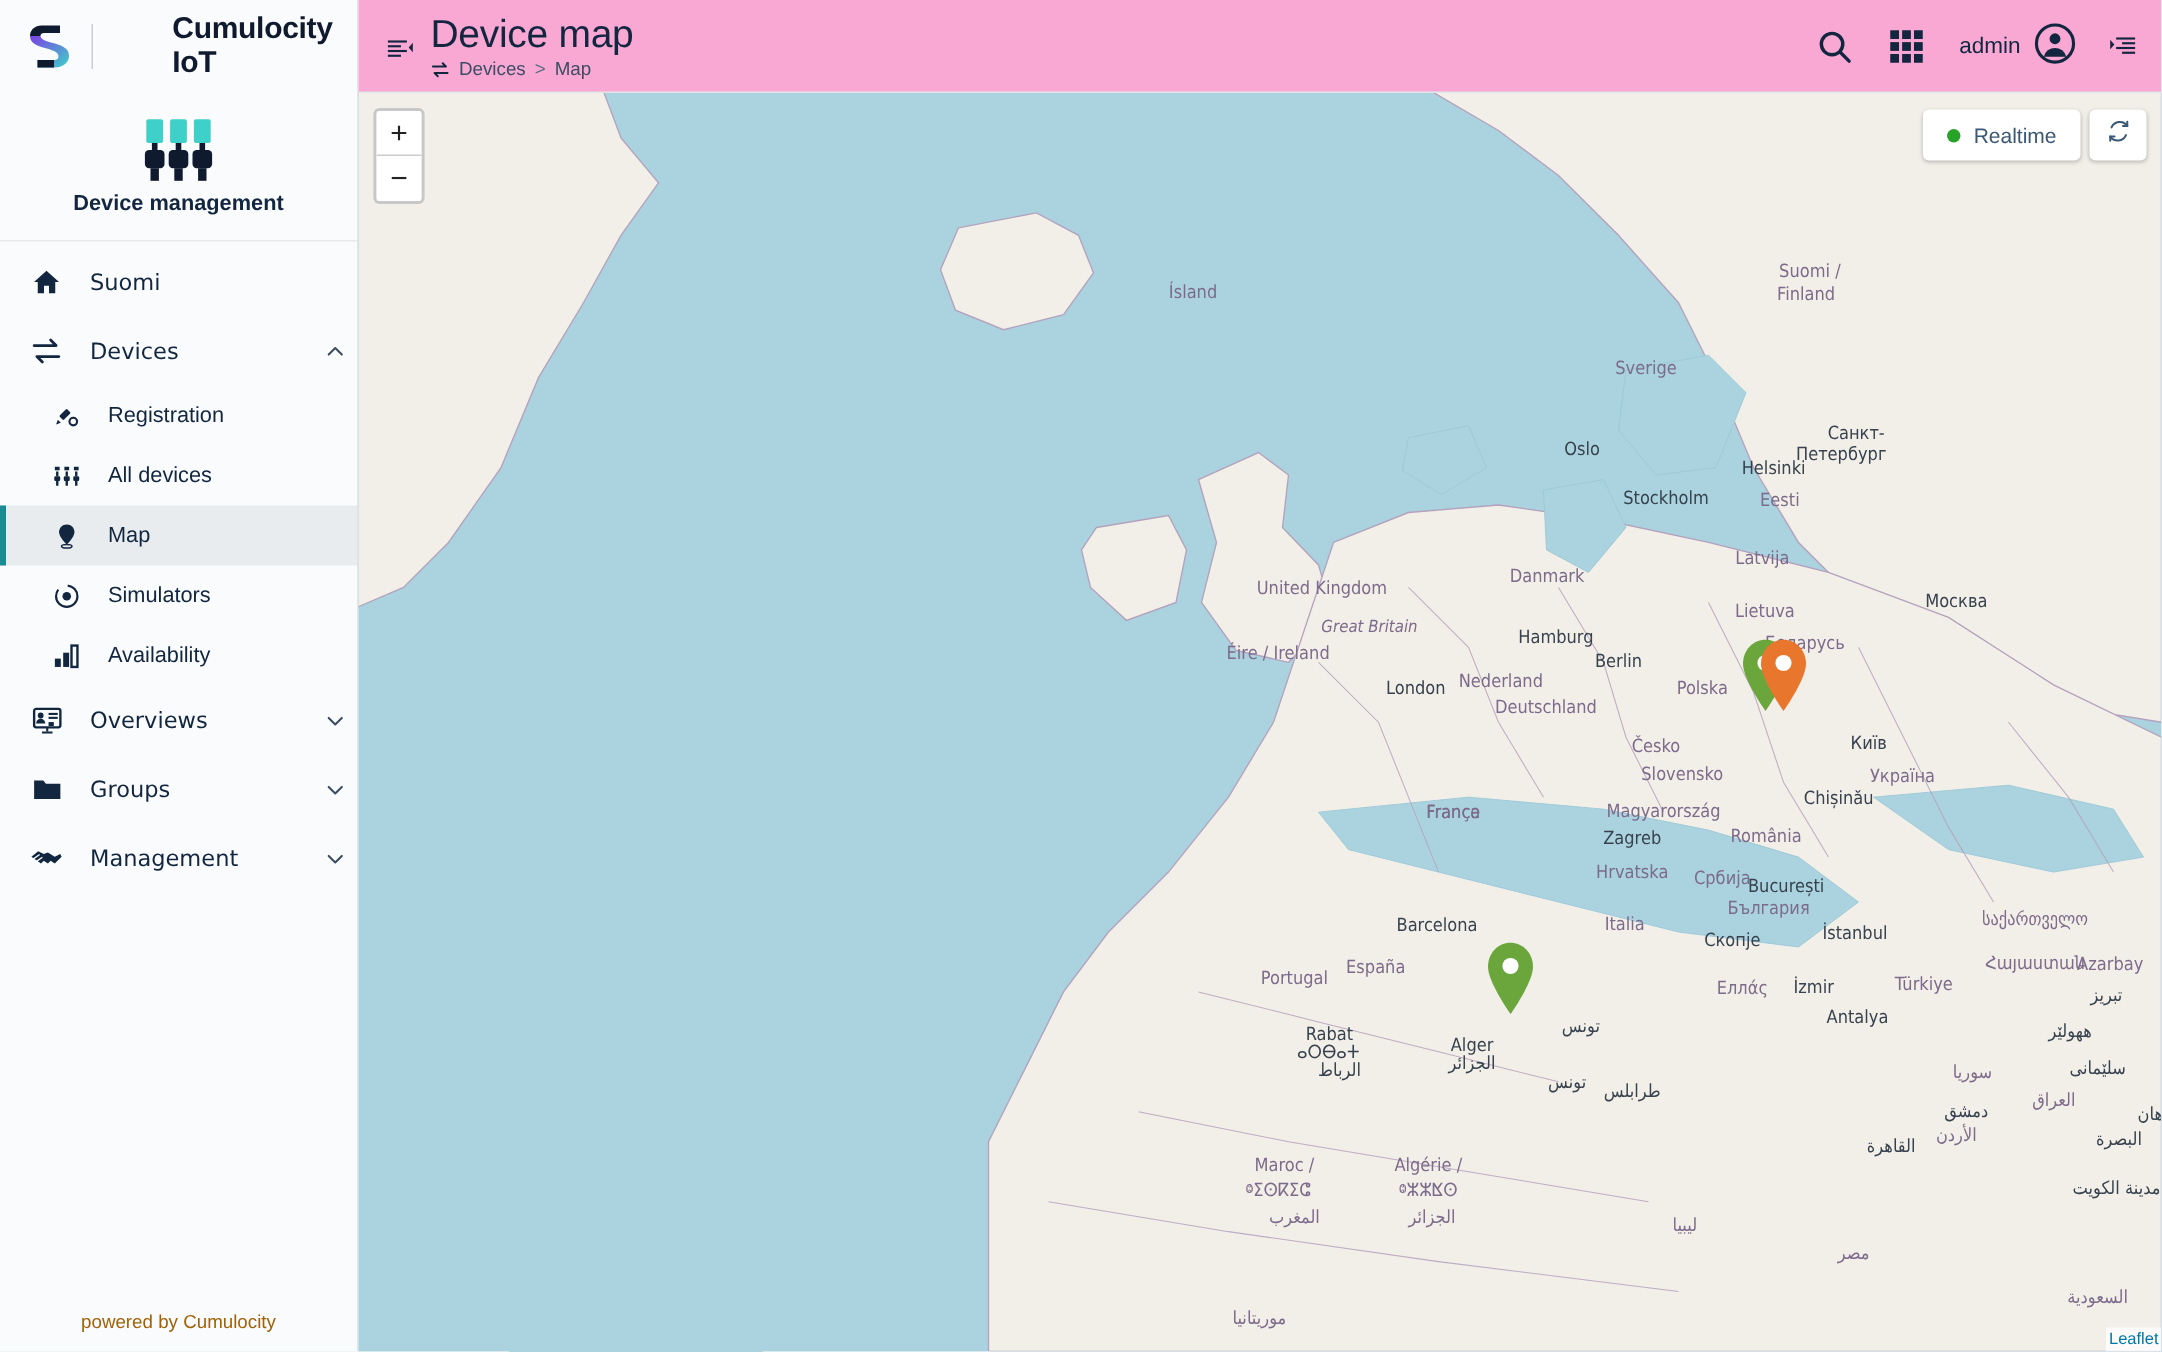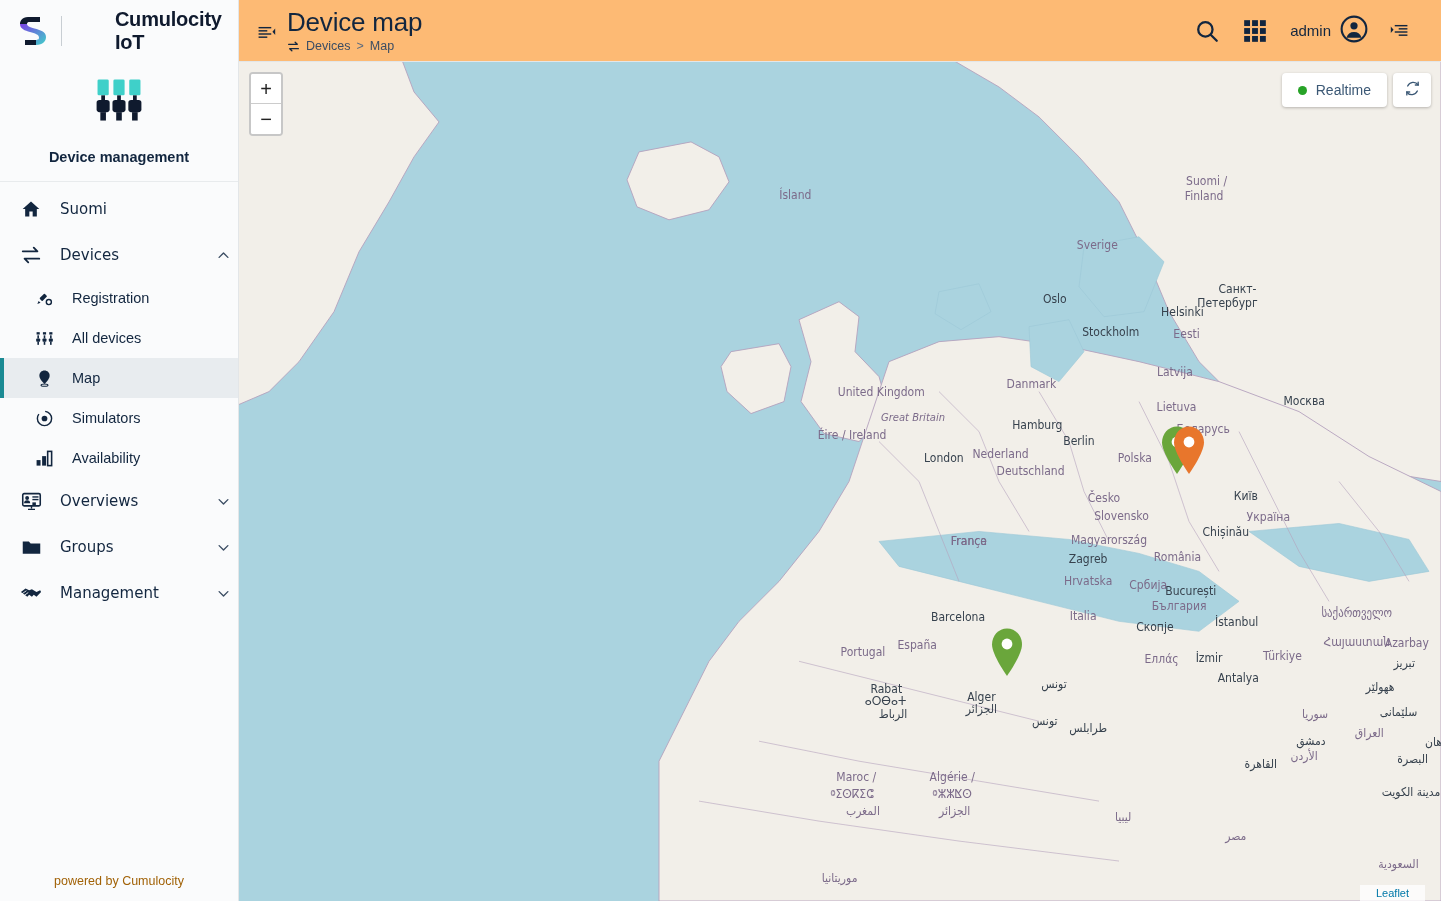--- a/index.html
+++ b/index.html
@@ -31,21 +31,21 @@
     font-size: 20px; font-weight: bold; color: #0f1a2e;
     letter-spacing: -0.2px;
     margin-left: 40px;
   }
   .app-ident {
     padding: 10px 0 16px; text-align: center;
     border-bottom: 1px solid #e8ebed;
   }
   .app-ident-icon { height: 56px; display:flex; align-items:center; justify-content:center; }
   .app-ident-label {
-    font-size: 14.5px; font-weight: bold; color: #12263f; margin-top: 21px;
+    font-size: 14.5px; font-weight: bold; color: #12263f; margin-top: 0;
   }
   .nav { padding-top: 4px; flex: 1 1 auto; overflow: hidden; }
   .nav-item {
     display: flex; align-items: center;
     height: 46px; padding-left: 18px; gap: 16px;
     color: #12263f; font-size: 15px;
     cursor: pointer; position: relative;
   }
   .nav-item.top { font-size: 15px; }
   .nav-item .ico {
@@ -74,22 +74,22 @@
     width: 4px; background: #1a8a93;
   }
   .sidebar-footer {
     height: 40px; display: flex; align-items: center; justify-content: center;
     font-size: 12.5px; color: #a16207;
   }
 
   
   .main { flex: 1 1 auto; display: flex; flex-direction: column; position: relative; }
   .header {
-    height: 62px; background: #fdba74; border-bottom: 1px solid #e3e6e8;
-    display: flex; align-items: center; padding: 0 32px 0 14px;
+    height: 62px; background: #f9a8d4; border-bottom: 1px solid #e3e6e8;
+    display: flex; align-items: center; padding: 0 16px 0 14px;
     position: relative; z-index: 20; justify-content: space-between;
   }
   .collapse-btn {
     width: 26px; height: 26px; display:flex; align-items:center; justify-content:center;
     color: #12263f; cursor: pointer; margin-right: 8px; margin-top: 4px;
   }
   .title-block { display: flex; flex-direction: column; justify-content: center; }
   .page-title {
     font-size: 26px; color: #12263f; line-height: 1.1; font-weight: normal;
     letter-spacing: -0.2px;
@@ -146,23 +146,23 @@
     font-size: 14px; color: #3b5875;
   }
   .rt-dot { width: 9px; height: 9px; border-radius: 50%; background: #27a327; }
   .refresh-btn {
     background: #fff; border-radius: 4px;
     box-shadow: 0 1px 3px rgba(0,0,0,0.25);
     width: 38px; height: 34px; display:flex; align-items:center; justify-content:center;
     cursor: pointer; color: #3b5875;
   }
   .attribution {
-    position: absolute; right: 16px; bottom: 0; z-index: 15;
+    position: absolute; right: 0; bottom: 0; z-index: 15;
     background: rgba(255,255,255,0.75);
-    font-size: 11px; color: #0078a8; padding: 2px 16px;
+    font-size: 11px; color: #0078a8; padding: 2px 2px;
     font-family: "Liberation Sans", sans-serif; cursor: pointer;
   }
   .marker { position: absolute; cursor: pointer; z-index: 12; }
 </style>
 </head>
 <body>
 
 <div class="app">
 
   <div class="sidebar">

